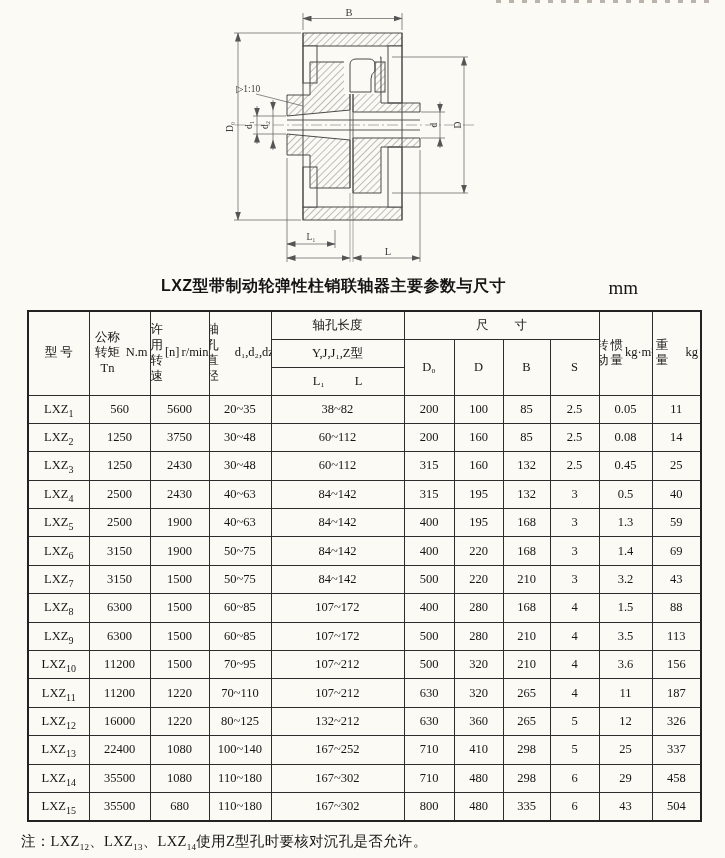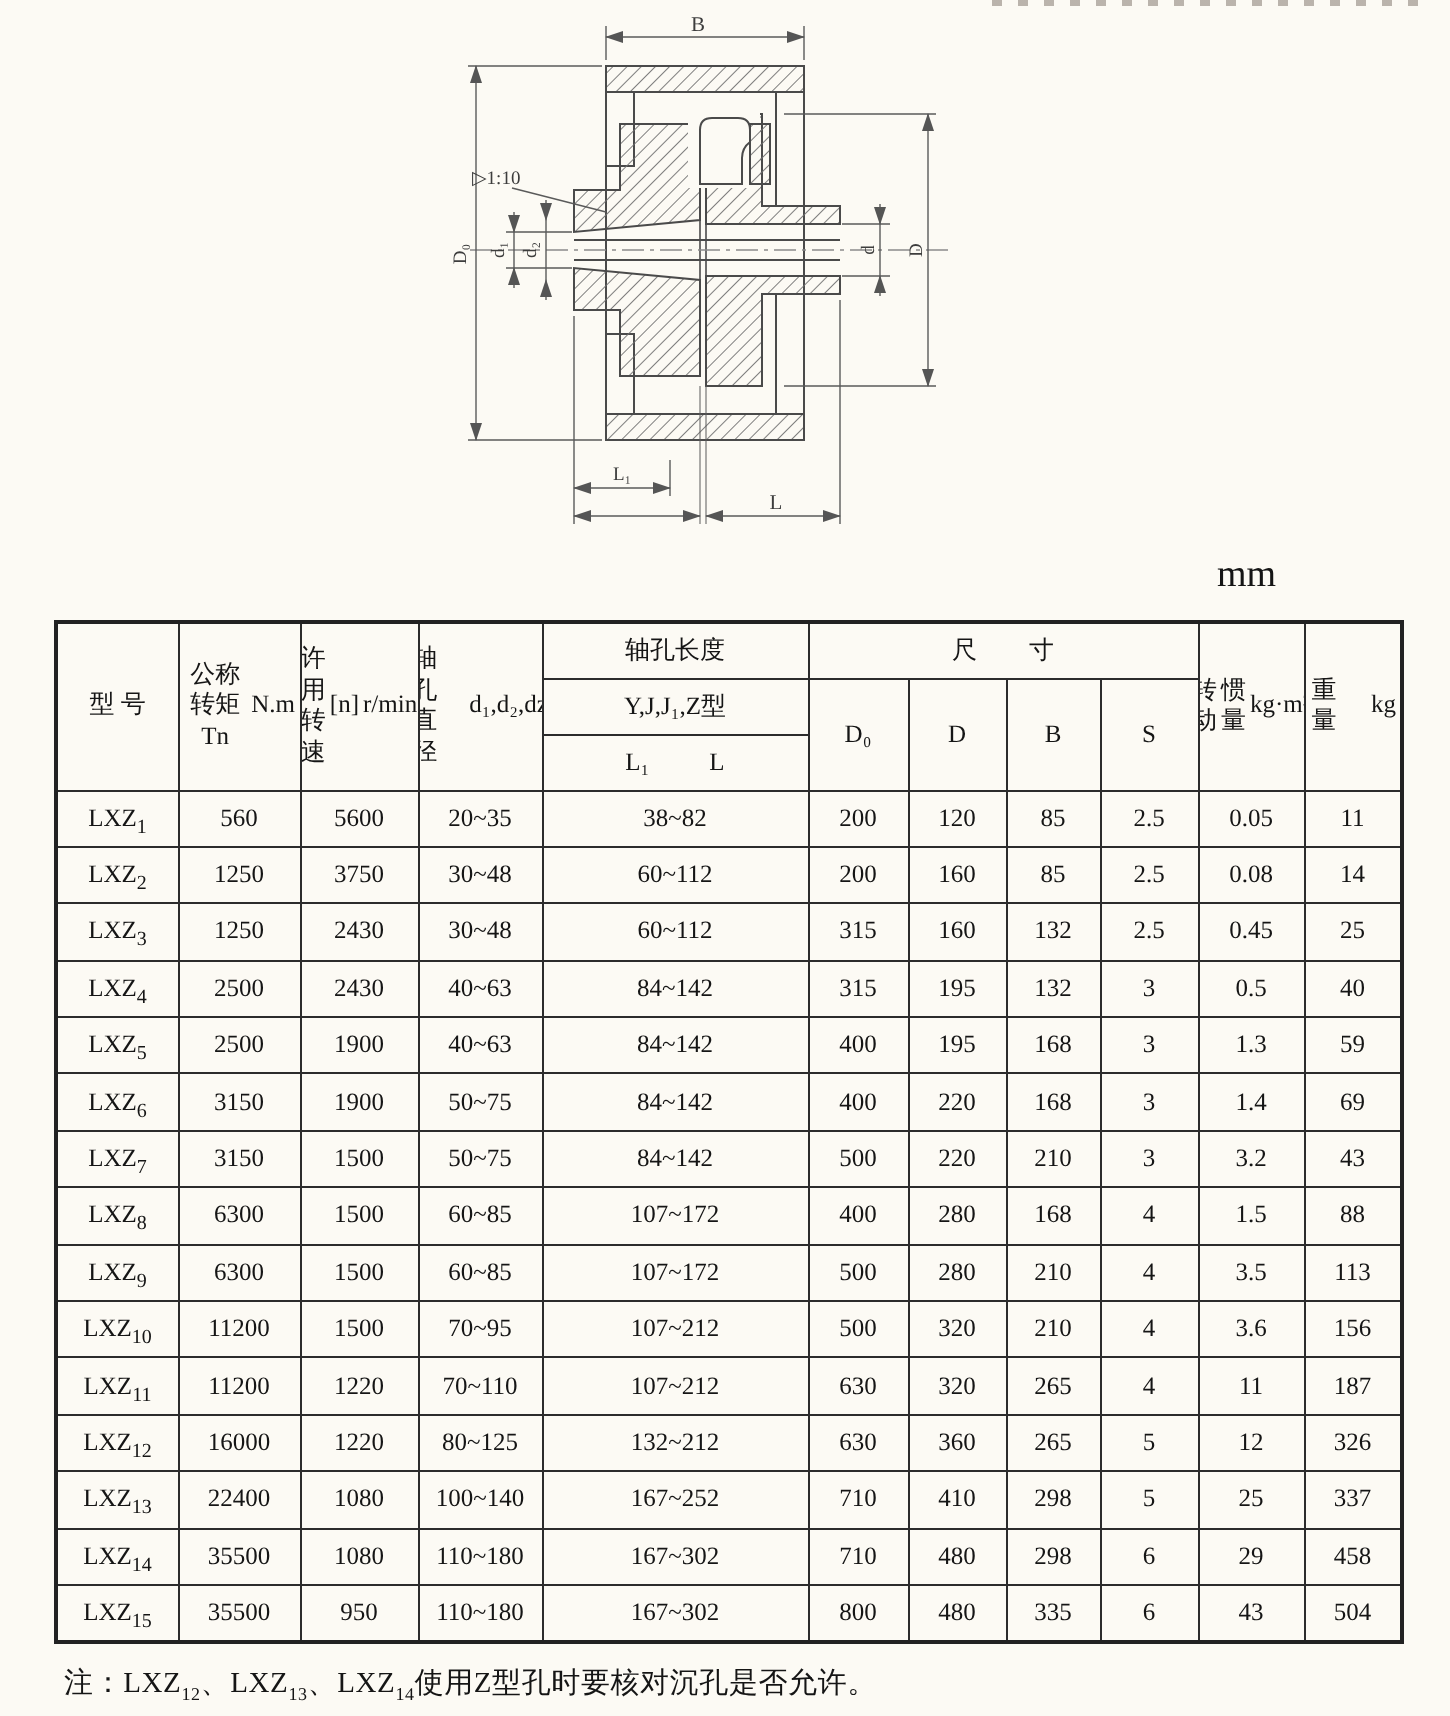--- a/index.html
+++ b/index.html
@@ -45,21 +45,21 @@
   table.spec thead tr{height:28px;}
   table.spec tbody tr{height:28.4px;}
   .th-stack{display:flex;justify-content:center;align-items:center;gap:2px;line-height:1.25;}
   .th-stack.wide-gap{gap:16px;}
   .size-head{letter-spacing:26px;text-indent:26px;margin-left:29px;}
   .l1l-cell{display:flex;justify-content:center;align-items:center;gap:30px;}
   sub{font-size:9px;line-height:0;}
   td sub{font-size:10px;}
   
   .footnote{
-    position:absolute;left:32px;top:832px;width:660px;
+    position:absolute;left:21px;top:832px;width:660px;
     font-size:14.5px;letter-spacing:.3px;
   }
 </style>
 </head>
 <body>
 
 <div class="page">
 
   <div class="clip-frag"></div>
 
@@ -155,20 +155,21 @@
       <text transform="rotate(-90 268 125)" x="268" y="125">d₂</text>
       <text transform="rotate(-90 437 125)" x="437" y="125">d</text>
       <text transform="rotate(-90 461 125)" x="461" y="125">D</text>
       <text x="311" y="240">L₁</text>
       <text x="388" y="254.5" font-size="10.5">L</text>
       <text x="236" y="92" text-anchor="start">▷1:10</text>
     </g>
   </svg>
 
   <div class="title-row">
+    <div class="doc-title">LXZ型带制动轮弹性柱销联轴器主要参数与尺寸</div>
     <div class="unit">mm</div>
   </div>
 
   <table class="spec">
     <colgroup>
       <col style="width:61px">
         <col style="width:61px">
         <col style="width:59px">
       <col style="width:62px">
         <col style="width:133px">
@@ -238,21 +239,21 @@
       </tr>
     </thead>
     <tbody>
         <tr>
           <td>LXZ<sub>1</sub></td>
           <td>560</td>
           <td>5600</td>
           <td>20~35</td>
           <td>38~82</td>
           <td>200</td>
-          <td>120</td>
+          <td>100</td>
           <td>85</td>
           <td>2.5</td>
           <td>0.05</td>
           <td>11</td>
         </tr>
         <tr>
           <td>LXZ<sub>2</sub></td>
           <td>1250</td>
           <td>3750</td>
           <td>30~48</td>
@@ -416,21 +417,21 @@
           <td>710</td>
           <td>480</td>
           <td>298</td>
           <td>6</td>
           <td>29</td>
           <td>458</td>
         </tr>
         <tr>
           <td>LXZ<sub>15</sub></td>
           <td>35500</td>
-          <td>950</td>
+          <td>680</td>
           <td>110~180</td>
           <td>167~302</td>
           <td>800</td>
           <td>480</td>
           <td>335</td>
           <td>6</td>
           <td>43</td>
           <td>504</td>
         </tr>
       </tbody>

